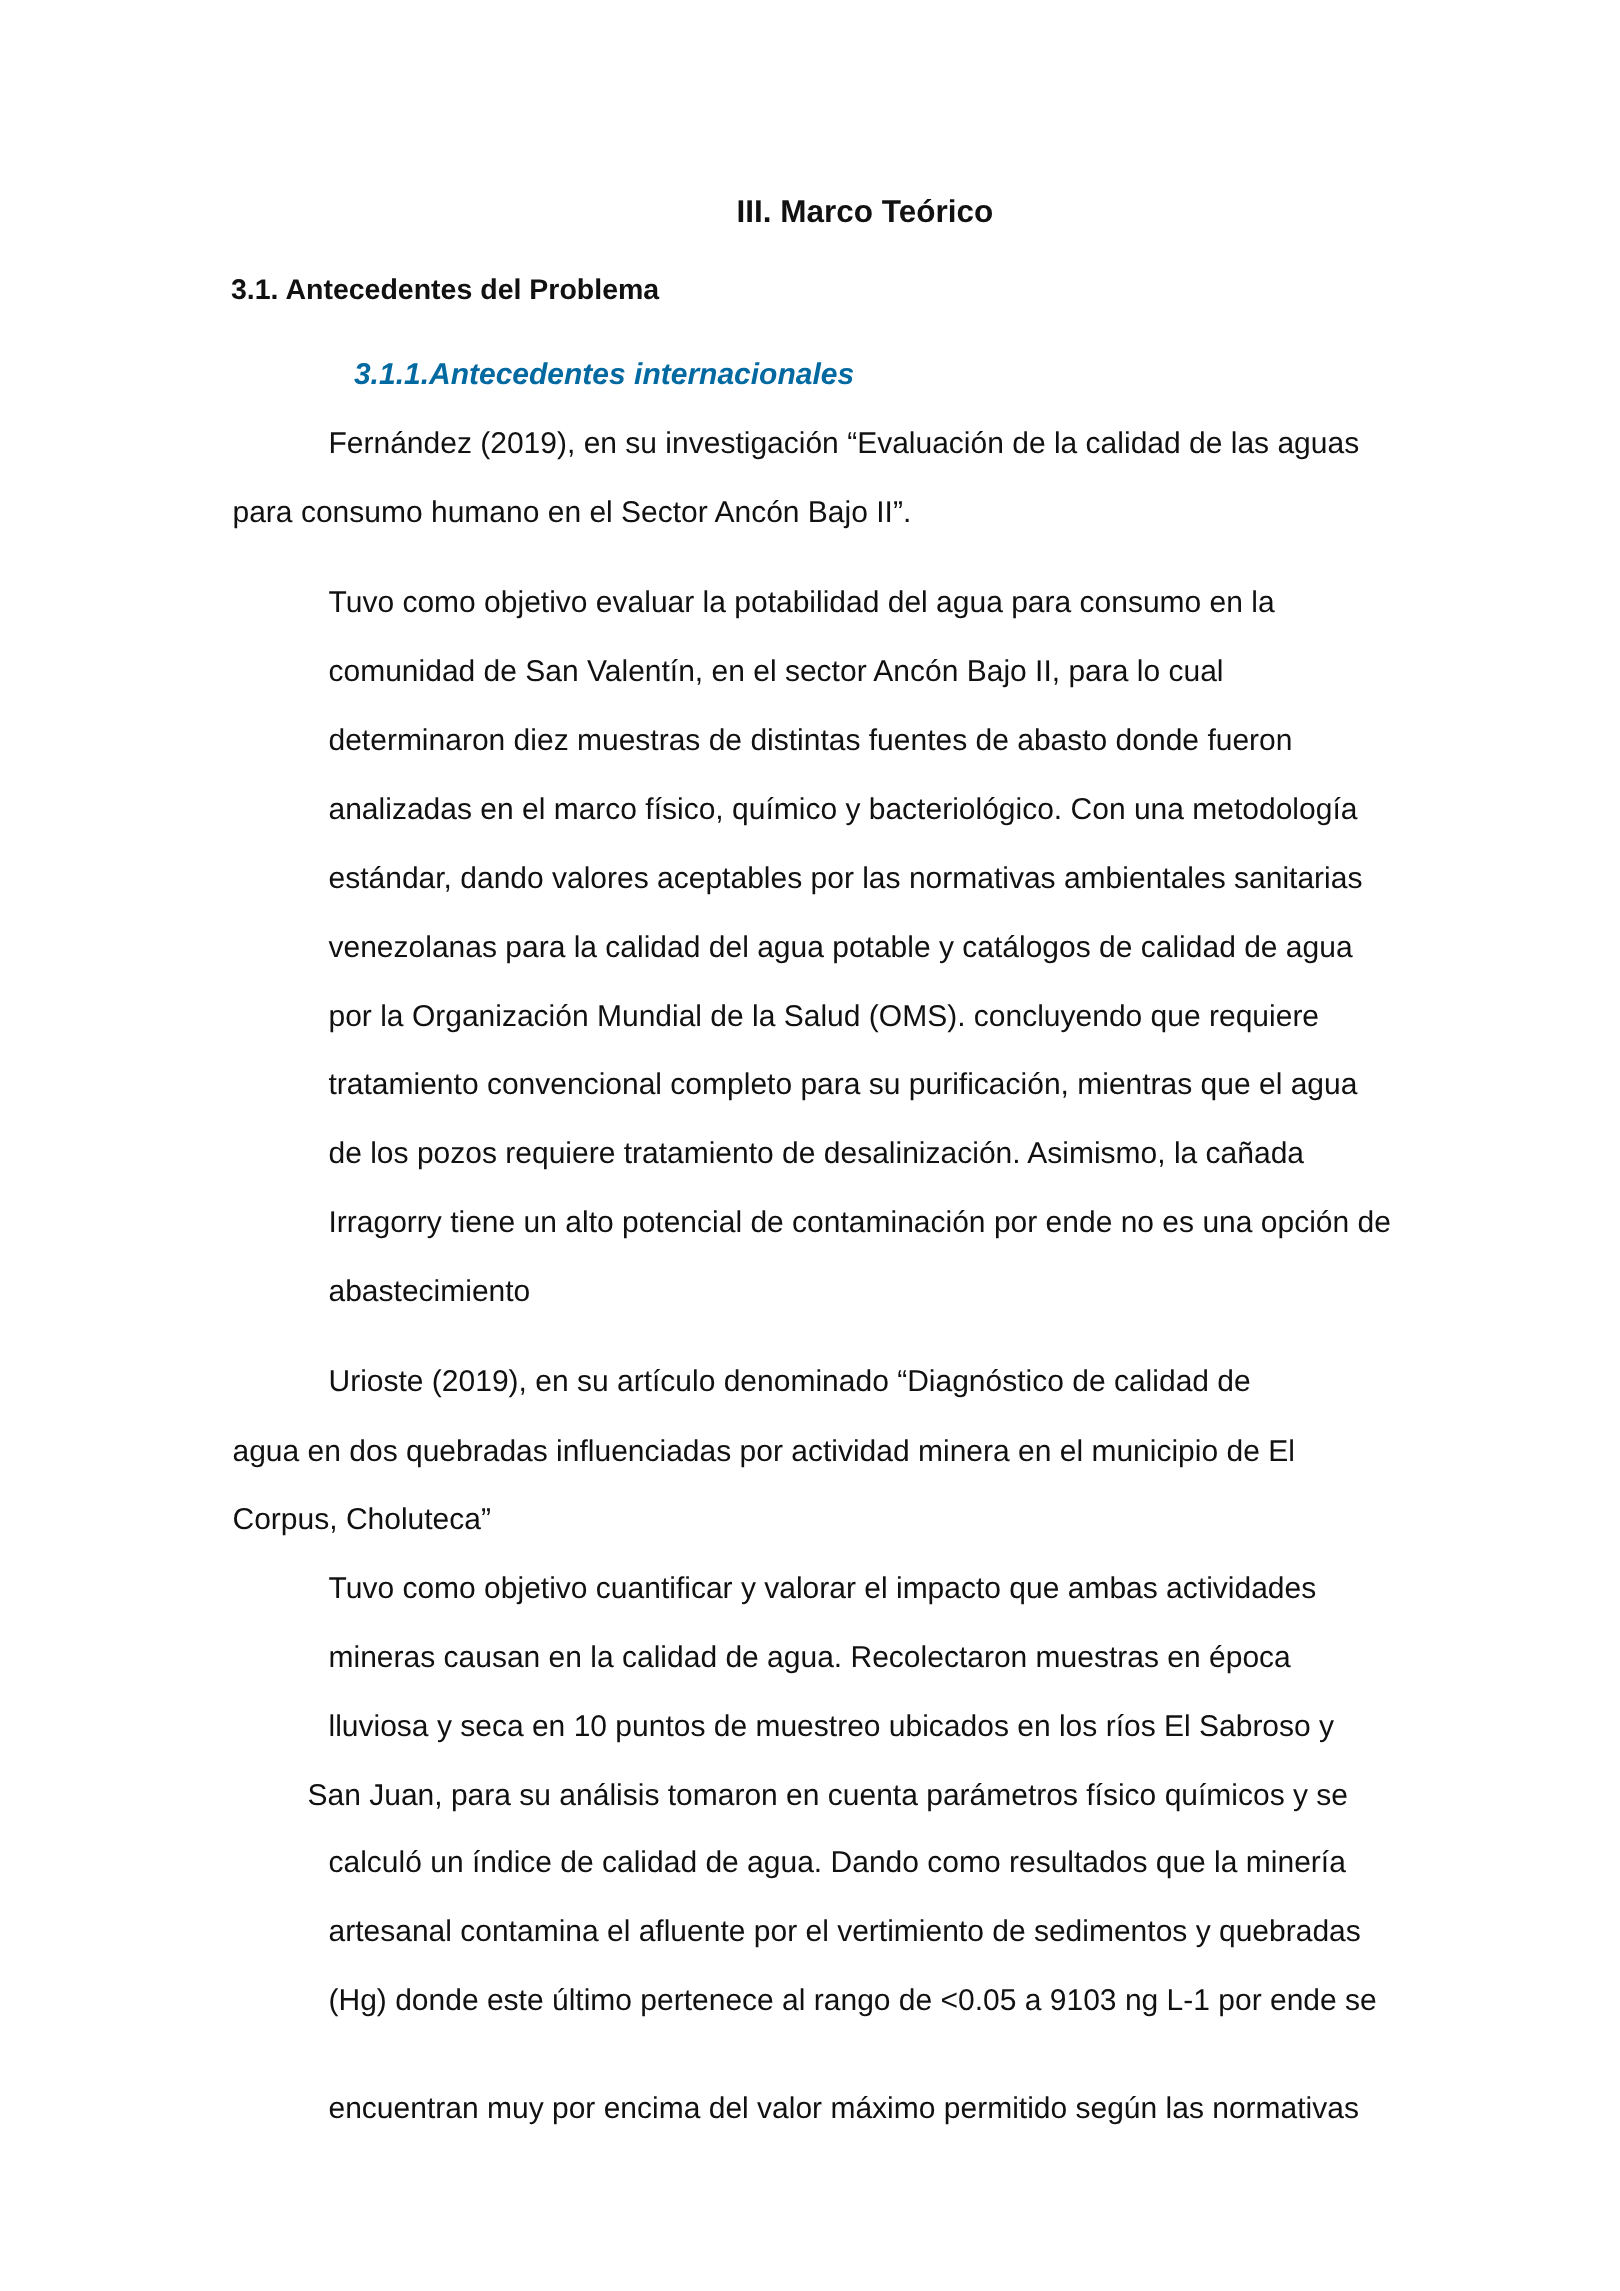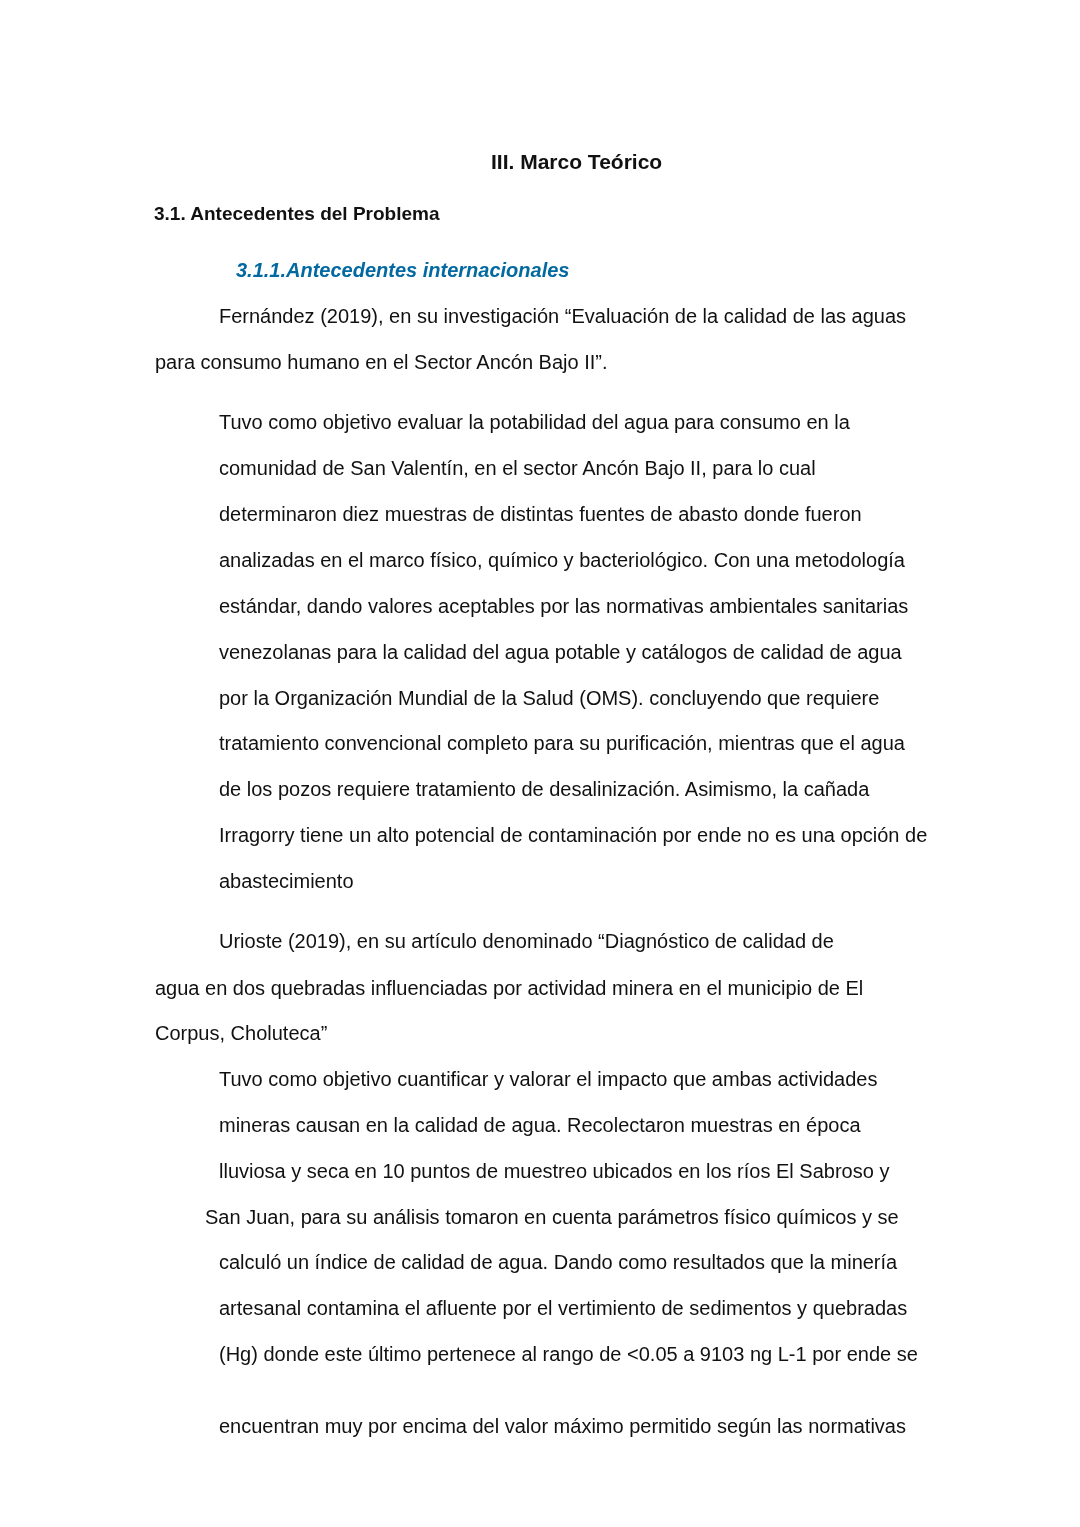--- a/index.html
+++ b/index.html
@@ -1,18 +1,18 @@
 <!DOCTYPE html>
 <html><head>
 <meta charset="utf-8">
 <style>
   html, body { margin: 0; padding: 0; background: #ffffff; }
   body { width: 1080px; height: 1527px; position: relative; overflow: hidden;
          font-family: "Liberation Sans", sans-serif; color: #111111; }
-  .line { position: absolute; white-space: nowrap; font-size: 20px; line-height: 24px; margin-top: 20px; }
+  .line { position: absolute; white-space: nowrap; font-size: 20px; line-height: 24px; }
   .title { font-weight: bold; font-size: 21px; }
   .h2 { font-weight: bold; font-size: 19px; }
   .h3 { font-weight: bold; font-style: italic; font-size: 20px; color: #0369a1; text-align: right; }
   .h3 .num { display: inline-block; width: 66px; }
 </style>
 </head>
 <body>
 
 <div>
   <div class="line title" style="left:491px; top:130px;">III. Marco Teórico</div>

